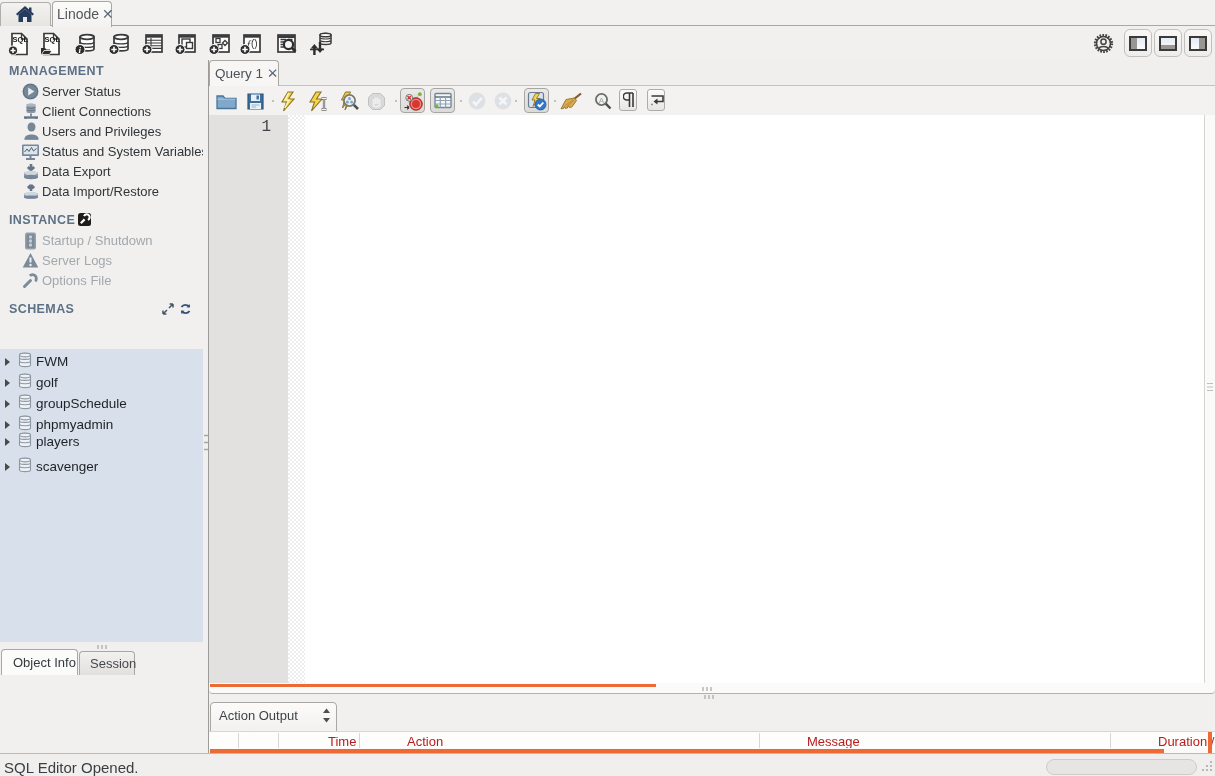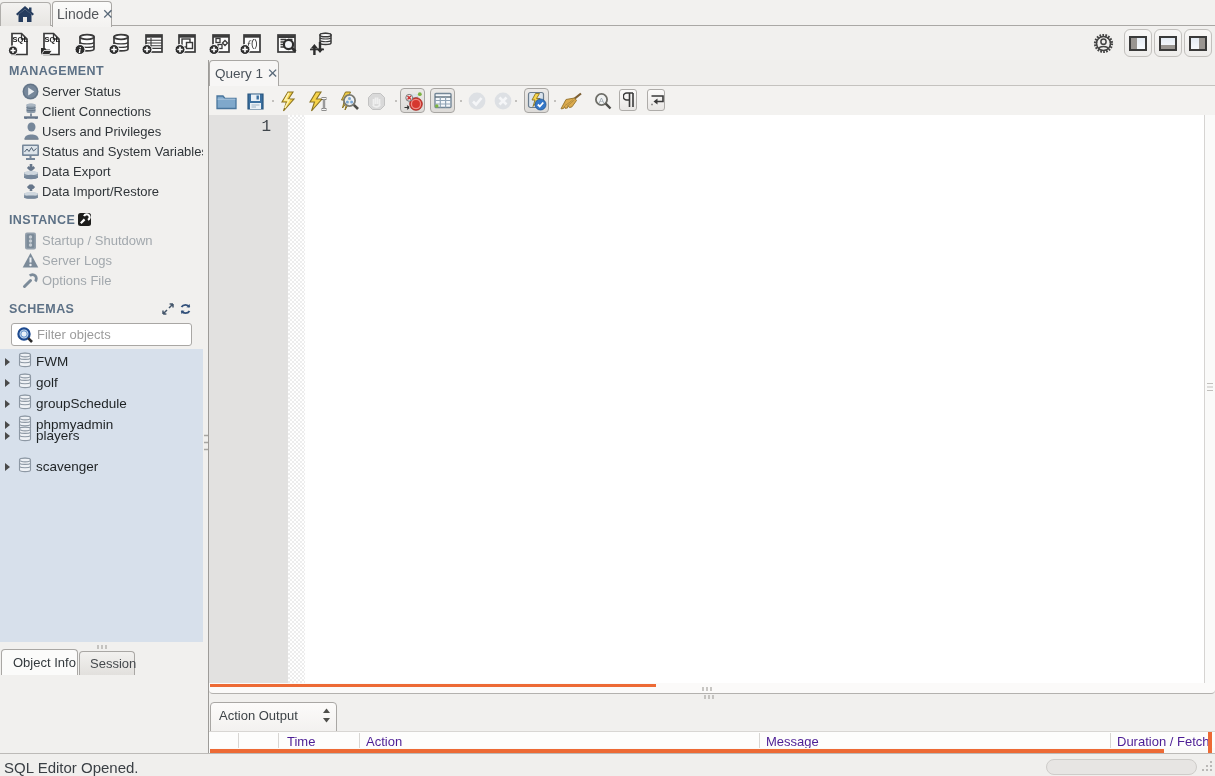--- a/index.html
+++ b/index.html
@@ -58,21 +58,21 @@
 
 #hscroll { left:209px; top:683px; width:1006px; height:11px; background:#fbfaf9; border-bottom:1px solid #b3b1ae; border-radius:0 0 4px 4px; }
 #hscrollbar { left:210px; top:684px; width:446px; height:3px; background:#ed6a35; }
 #gapsplit { left:209px; top:694px; width:1006px; height:6px; background:#f1f0ee; }
 
 
 #actionarea { left:209px; top:700px; width:1006px; height:53px; background:#f1f0ee; }
 #combo { left:1px; top:2px; width:127px; height:42px; background:linear-gradient(#fcfbfa,#efedeb); border:1px solid #a9a7a4; border-radius:4px; padding:5px 4px 0 8px; color:#3d4347; }
 #outhdr { left:0px; top:31px; width:1006px; height:17px; background:#fdfdfc; border-top:1px solid #d8d6d3; }
 .colsep { position:absolute; top:1px; width:1px; height:16px; background:#d8d6d3; }
-.hdrtxt { position:absolute; top:2px; font-size:13px; color:#4c1d95; }
+.hdrtxt { position:absolute; top:2px; font-size:13px; color:#b91c1c;margin-left:41px; }
 #outbar { left:0px; top:48px; width:1006px; height:6px; background:#fbfaf9; }
 #outbarorange { left:1px; top:1px; width:954px; height:4px; background:#ed6a35; }
 #outvbar { position:absolute; right:3px; top:0px; width:4px; height:21px; background:#ed6a35; z-index:5; }
 
 
 .pbtn { top:2px; width:28px; height:28px; background:linear-gradient(#f8f7f6,#eeedeb); border:1px solid #c2c0bd; border-radius:6px; }
 .pico { position:absolute; left:4px; top:6px; width:18px; height:15px; border:2px solid #3a3a3a; background:linear-gradient(#e6ecf4,#f7fafd); }
 .pseg { position:absolute; background:#999591; }
 
 
@@ -314,28 +314,20 @@
   <svg class="abs" style="left:162px;top:243px;" width="12" height="12" viewBox="0 0 12 12">
     <path d="M7 5 L11 1 M11 1 H7.6 M11 1 V4.4 M5 7 L1 11 M1 11 H4.4 M1 11 V7.6" stroke="#44566b" stroke-width="1.5" fill="none"></path>
   </svg>
 
   <svg class="abs" style="left:179px;top:243px;" width="13" height="12" viewBox="0 0 13 12">
     <path d="M2.5 4 A4.5 4 0 0 1 10.5 4" stroke="#33517b" stroke-width="1.8" fill="none"></path>
     <path d="M10.8 1 L10.8 4.6 L7.4 4.2 Z" fill="#33517b"></path>
     <path d="M10.5 8 A4.5 4 0 0 1 2.5 8" stroke="#33517b" stroke-width="1.8" fill="none"></path>
     <path d="M2.2 11 L2.2 7.4 L5.6 7.8 Z" fill="#33517b"></path>
   </svg>
-  <div class="abs" id="filterbox">
-    <svg class="abs" style="left:4px;top:2px;" width="18" height="18" viewBox="0 0 18 18">
-      <circle cx="8" cy="8" r="5.6" fill="#cfe0f2" stroke="#1d4a8f" stroke-width="2.2"></circle>
-      <circle cx="8" cy="8" r="3.2" fill="#eaf2fa" stroke="#5b8cc8" stroke-width="1"></circle>
-      <path d="M12.2 12.2 L16 16" stroke="#2b2b2b" stroke-width="2.6"></path>
-    </svg>
-    <span class="ph">Filter objects</span>
-  </div>
   <div class="abs" id="tree">
     <div class="trow" style="top:2px;">
         <div class="arr"></div>
         <svg class="cyl" width="14" height="16" viewBox="0 0 14 16">
           <g stroke="#8d98a4" stroke-width="1.1" fill="#eef1f5">
             <path d="M1.5 3 C1.5 0.8 12.5 0.8 12.5 3 V13 C12.5 15.2 1.5 15.2 1.5 13 Z"></path>
             <ellipse cx="7" cy="3" rx="5.5" ry="1.9"></ellipse>
             <path d="M1.5 6.3 C3 7.7 11 7.7 12.5 6.3 M1.5 9.7 C3 11.1 11 11.1 12.5 9.7" fill="none"></path>
           </g>
         </svg>
@@ -367,21 +359,21 @@
         <div class="arr"></div>
         <svg class="cyl" width="14" height="16" viewBox="0 0 14 16">
           <g stroke="#8d98a4" stroke-width="1.1" fill="#eef1f5">
             <path d="M1.5 3 C1.5 0.8 12.5 0.8 12.5 3 V13 C12.5 15.2 1.5 15.2 1.5 13 Z"></path>
             <ellipse cx="7" cy="3" rx="5.5" ry="1.9"></ellipse>
             <path d="M1.5 6.3 C3 7.7 11 7.7 12.5 6.3 M1.5 9.7 C3 11.1 11 11.1 12.5 9.7" fill="none"></path>
           </g>
         </svg>
         <div class="txt">phpmyadmin</div>
       </div>
-    <div class="trow" style="top:76px;padding-left:33px;">
+    <div class="trow" style="top:82px;padding-left:33px;">
         <div class="arr"></div>
         <svg class="cyl" width="14" height="16" viewBox="0 0 14 16">
           <g stroke="#8d98a4" stroke-width="1.1" fill="#eef1f5">
             <path d="M1.5 3 C1.5 0.8 12.5 0.8 12.5 3 V13 C12.5 15.2 1.5 15.2 1.5 13 Z"></path>
             <ellipse cx="7" cy="3" rx="5.5" ry="1.9"></ellipse>
             <path d="M1.5 6.3 C3 7.7 11 7.7 12.5 6.3 M1.5 9.7 C3 11.1 11 11.1 12.5 9.7" fill="none"></path>
           </g>
         </svg>
         <div class="txt">players</div>
       </div>

